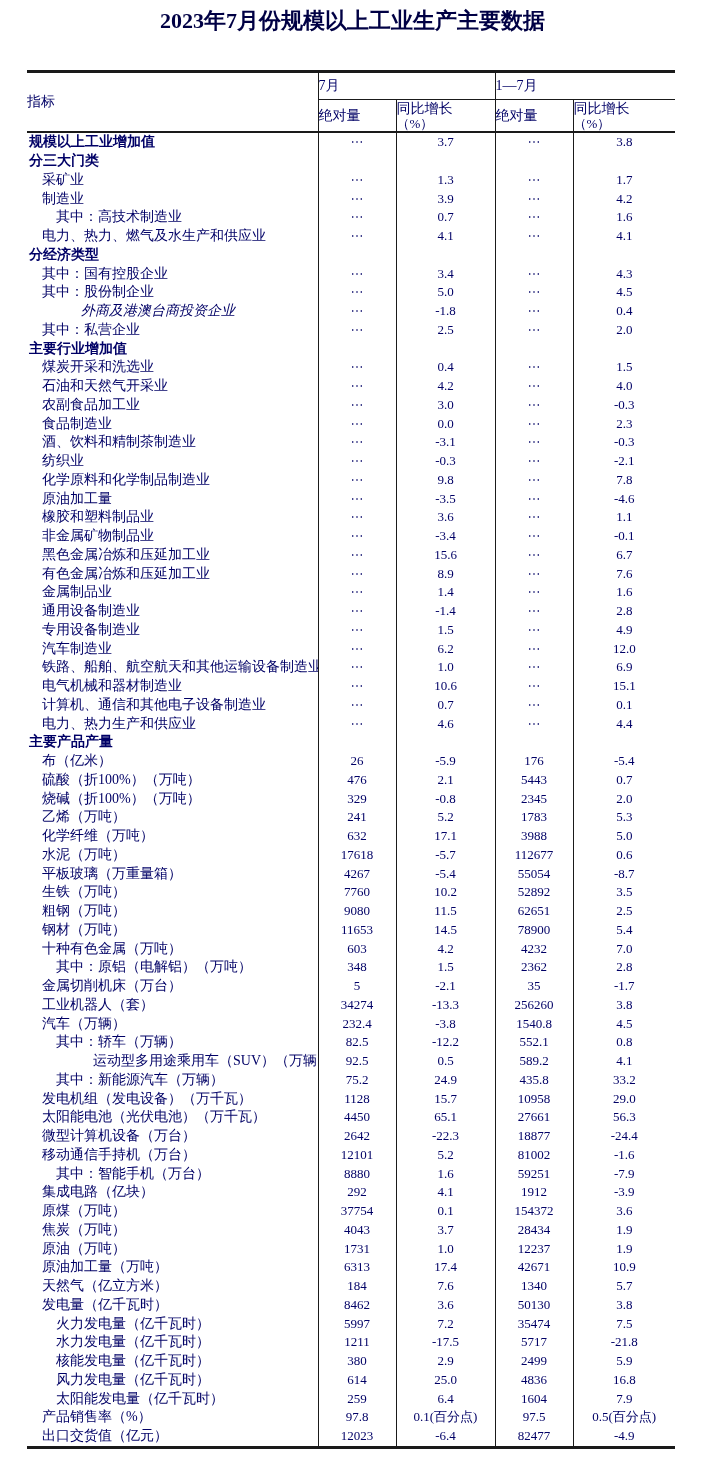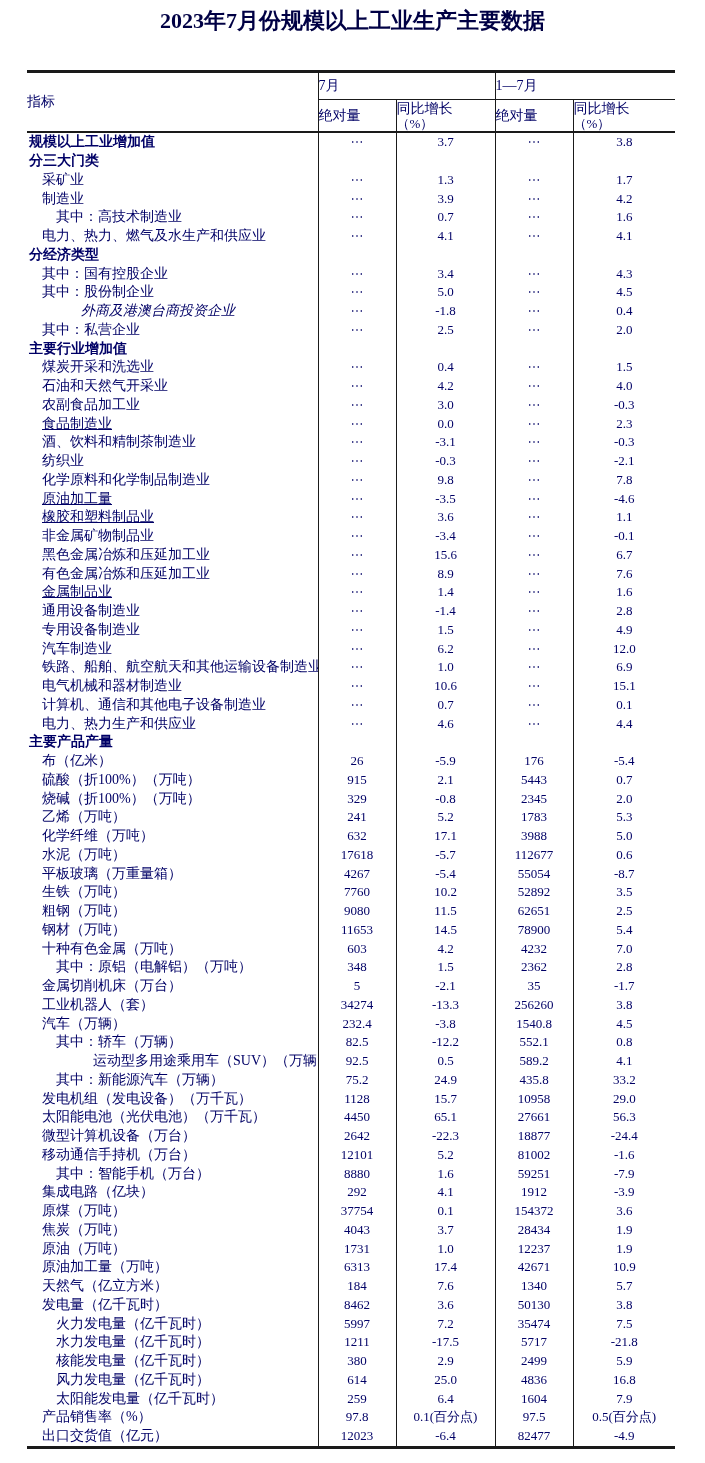--- a/index.html
+++ b/index.html
@@ -64,21 +64,21 @@
     overflow:hidden;
   }
   tbody td.lbl{font-size:14px;text-align:left;color:var(--ink);}
   tbody td.val{text-align:center;border-left:1px solid var(--line);}
   .ind-0{padding-left:2px;}
   .ind-1{padding-left:15px;}
   .ind-2{padding-left:29px;}
   .ind-3{padding-left:54px;font-style:italic;}
   .ind-4{padding-left:66px;}
   .bold{font-weight:bold;}
-  .u{text-decoration:underline;}
+  .u{}
   .dots{letter-spacing:0;}
 </style>
 </head>
 <body>
 
 <div class="page">
   <div class="title">2023年7月份规模以上工业生产主要数据</div>
 
   <table class="stats">
     <colgroup>
@@ -335,21 +335,21 @@
         </tr>
         <tr>
           <td class="lbl ind-1"><span class="">布（亿米）</span></td>
           <td class="val">26</td>
           <td class="val">-5.9</td>
           <td class="val">176</td>
           <td class="val">-5.4</td>
         </tr>
         <tr>
           <td class="lbl ind-1"><span class="">硫酸（折100%）（万吨）</span></td>
-          <td class="val">915</td>
+          <td class="val">476</td>
           <td class="val">2.1</td>
           <td class="val">5443</td>
           <td class="val">0.7</td>
         </tr>
         <tr>
           <td class="lbl ind-1"><span class="">烧碱（折100%）（万吨）</span></td>
           <td class="val">329</td>
           <td class="val">-0.8</td>
           <td class="val">2345</td>
           <td class="val">2.0</td>

